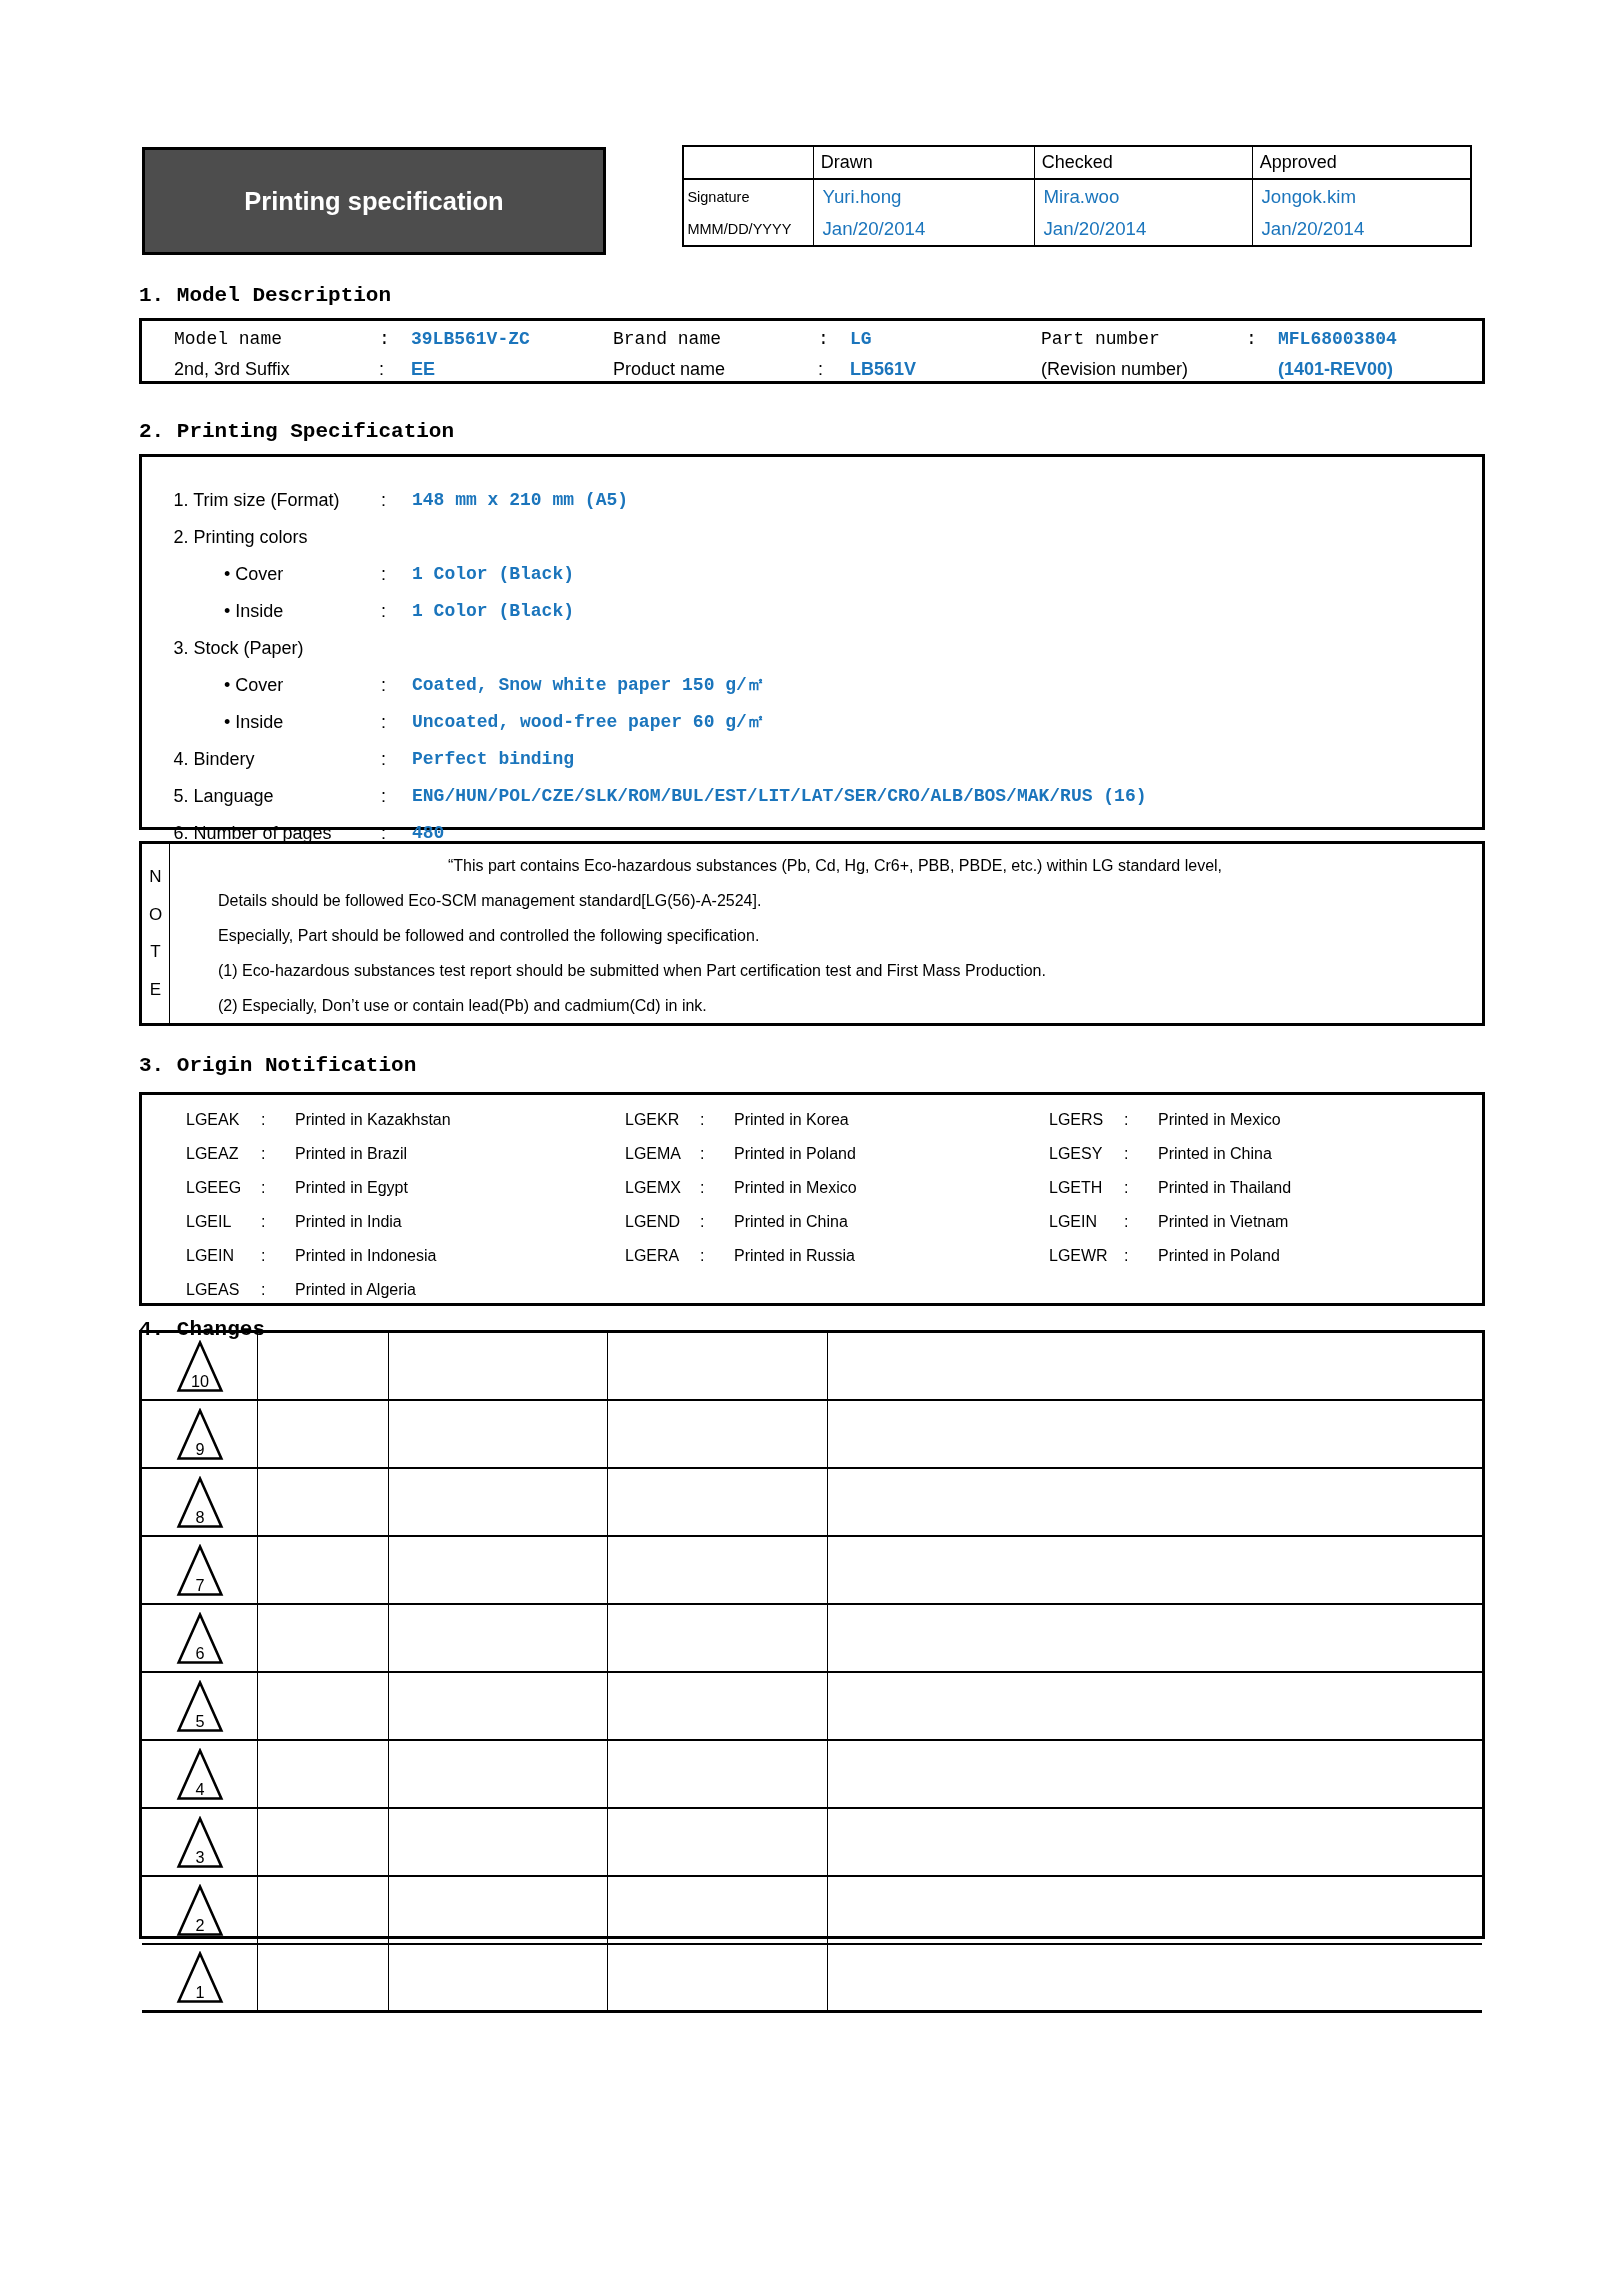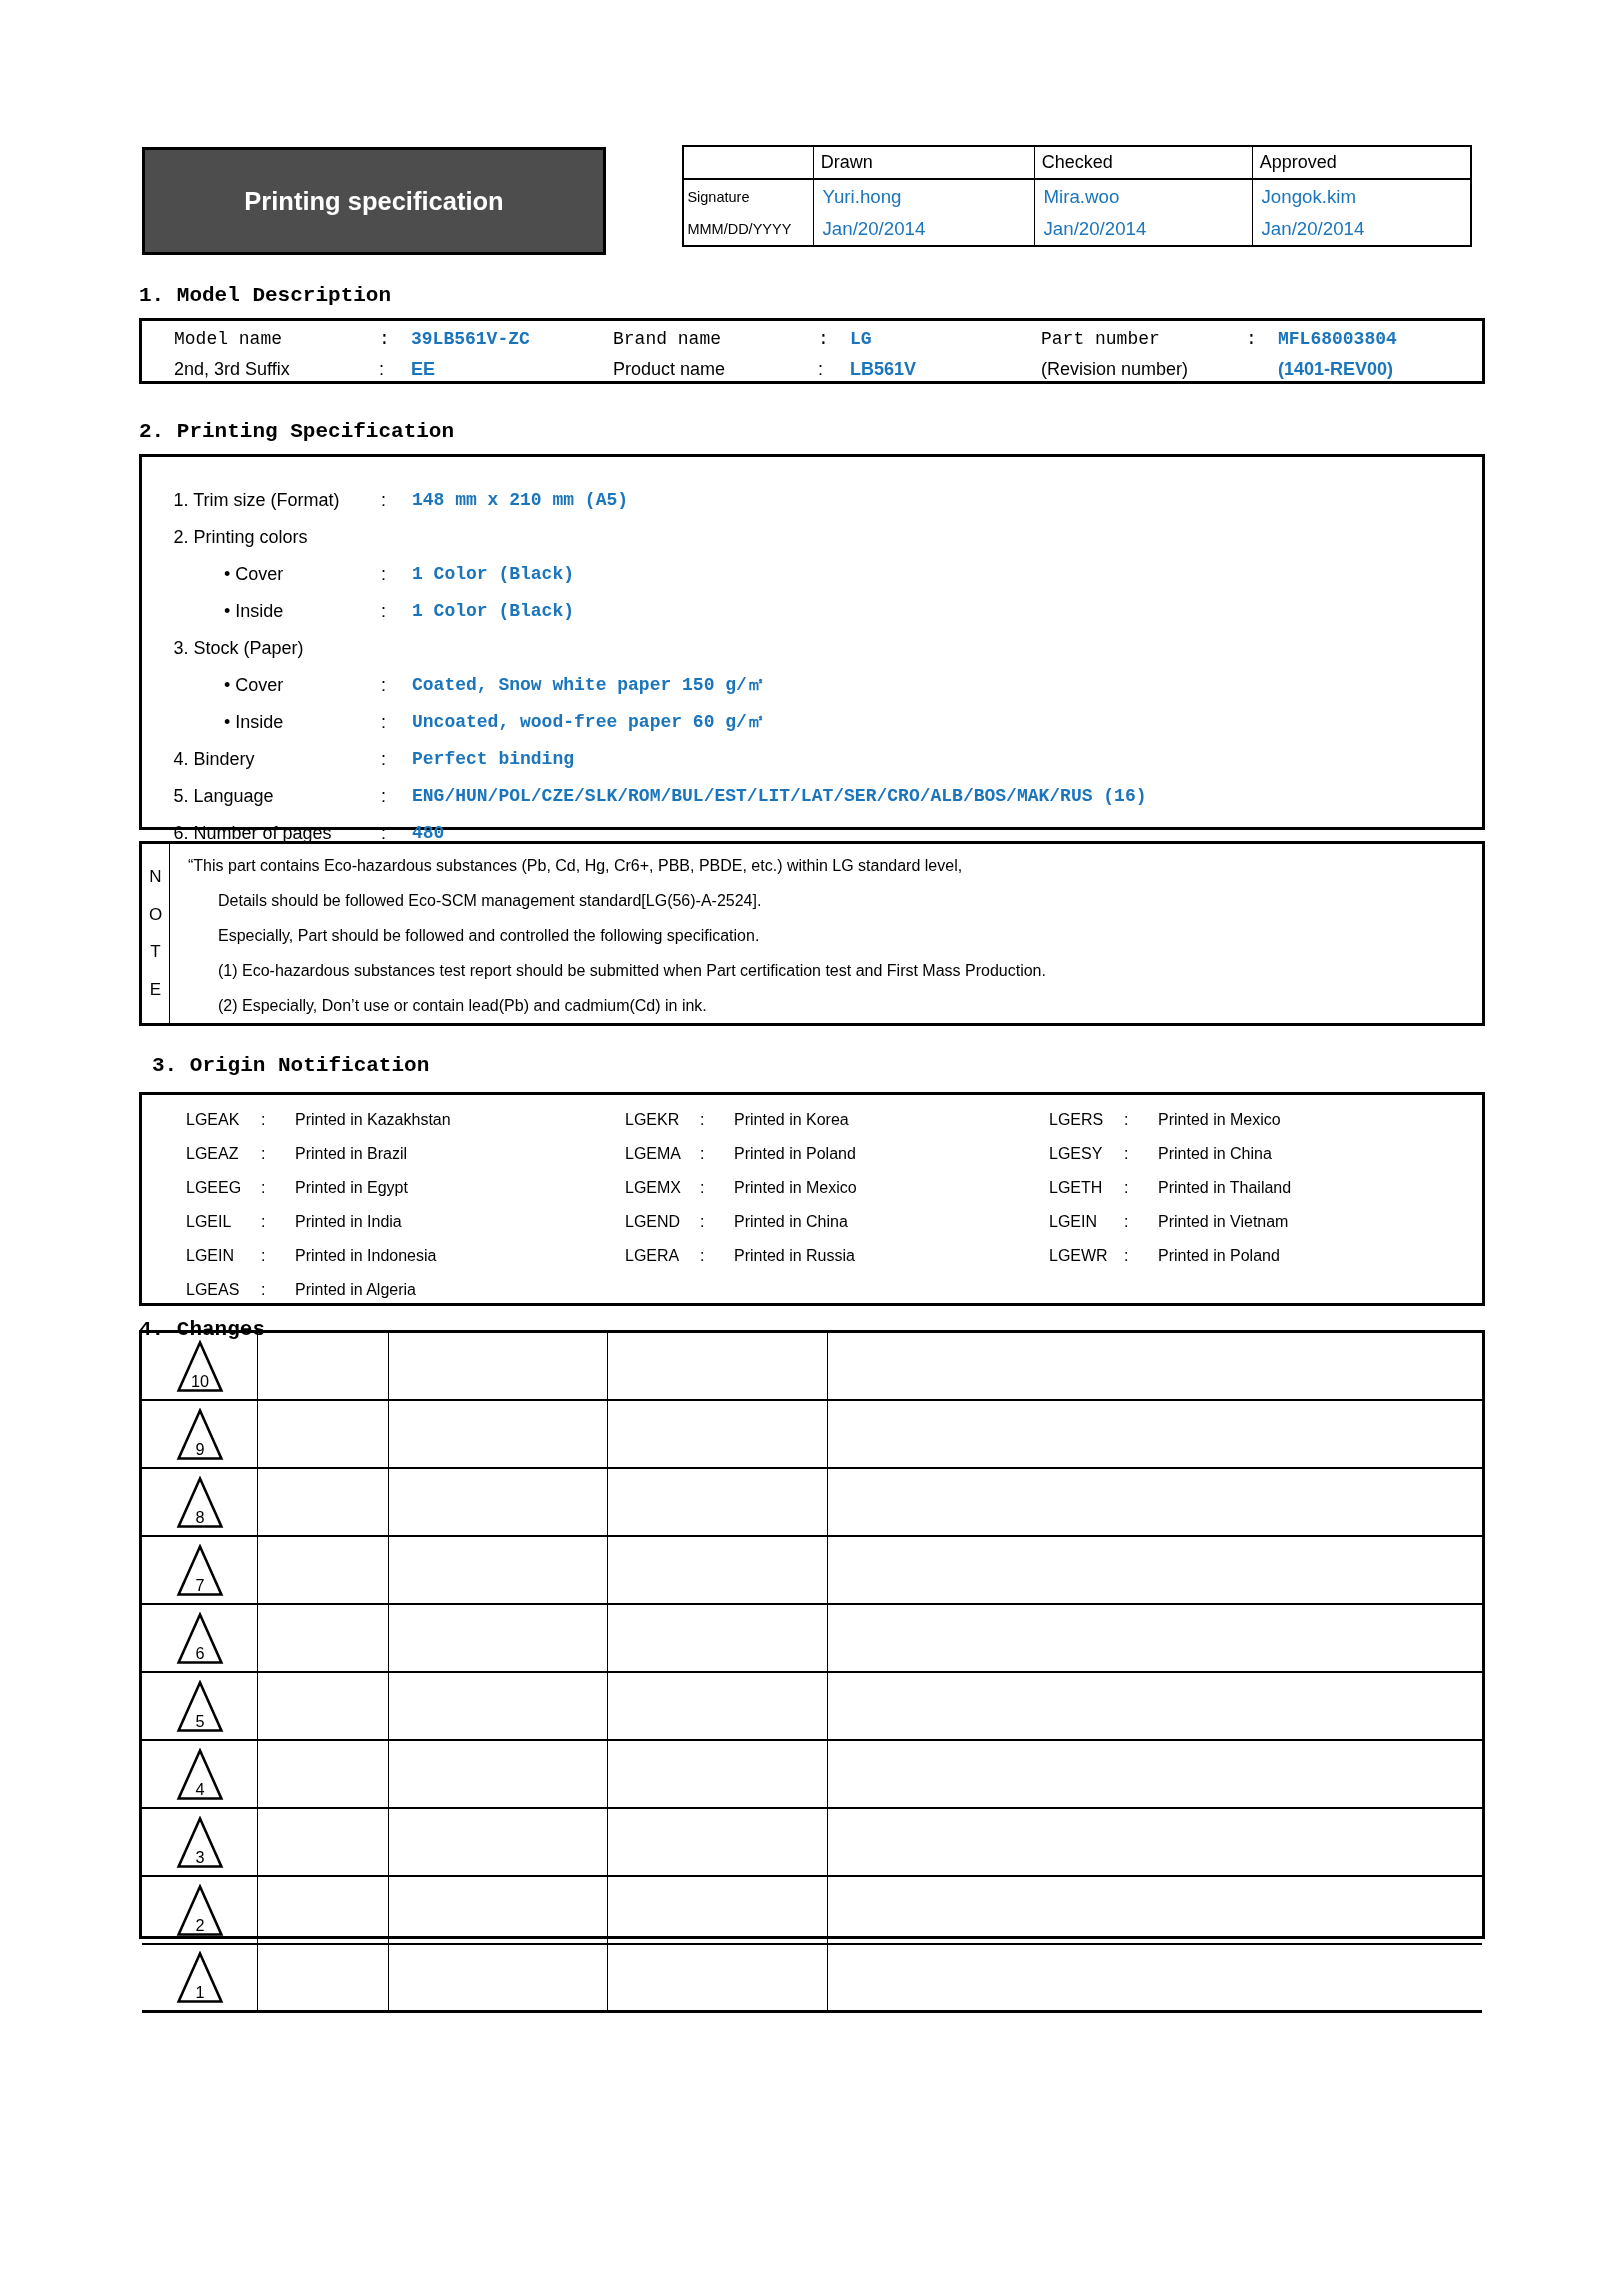--- a/index.html
+++ b/index.html
@@ -42,21 +42,21 @@
   .spec-line{position:relative;height:37px;}
   .sp-lab,.sp-col,.sp-val{position:absolute;top:0;line-height:37px;font-size:18px;white-space:nowrap;}
   .sp-lab{left:31.5px;} .sp-lab.indent{left:82px;}
   .sp-col{left:239px;} .sp-val{left:270px;color:#1b75bc;font-weight:bold;font-family:Liberation Mono, monospace;}
   
   .note-box{left:139px;top:841px;width:1346px;height:185px;display:flex;}
   .note-rail{width:27px;border-right:1.7px solid #000;display:flex;flex-direction:column;
     align-items:center;justify-content:space-evenly;padding:5.1px 0;font-size:17px;}
   .note-body{flex:1;padding-top:4.3px;}
   .note-line{height:35px;line-height:35px;font-size:16px;padding-left:48px;white-space:nowrap;}
-  .note-line.first{padding-left:18px;}
+  .note-line.first{padding-left:18px;text-align:center;}
   
   .origin-box{left:139px;top:1092px;width:1346px;height:214px;}
   .og-col{position:absolute;top:7.7px;margin-left:12px;}
   .og-col.c0{left:32px;} .og-col.c1{left:471px;} .og-col.c2{left:895px;}
   .og-row{height:34px;line-height:34px;font-size:16px;white-space:nowrap;}
   .og-code{display:inline-block;width:75px;}
   .og-colon{display:inline-block;width:34px;}
   
   .changes-box{left:139px;top:1330px;width:1346px;height:609px;border:3.4px solid #000;
     display:grid;grid-template-columns:116px 131px 219px 220px 1fr;
@@ -195,21 +195,21 @@
       </div>
     <div class="note-body" id="note-lines">
         <div class="note-line first">“This part contains Eco-hazardous substances (Pb, Cd, Hg, Cr6+, PBB, PBDE, etc.) within LG standard level,</div>
         <div class="note-line">Details should be followed Eco-SCM management standard[LG(56)-A-2524].</div>
         <div class="note-line">Especially, Part should be followed and controlled the following specification.</div>
         <div class="note-line">(1) Eco-hazardous substances test report should be submitted when Part certification test and First Mass Production.</div>
         <div class="note-line">(2) Especially, Don’t use or contain lead(Pb) and cadmium(Cd) in ink.</div>
       </div>
   </div>
 
-  <div class="abs sec-h" style="top:1054px;margin-left:13px;">3. Origin Notification</div>
+  <div class="abs sec-h" style="top:1054px;">3. Origin Notification</div>
   <div class="abs box origin-box" id="origin-box">
       <div class="og-col c0">
         <div class="og-row"><span class="og-code">LGEAK</span><span class="og-colon">:</span><span class="og-place">Printed in Kazakhstan</span></div>
         <div class="og-row"><span class="og-code">LGEAZ</span><span class="og-colon">:</span><span class="og-place">Printed in Brazil</span></div>
         <div class="og-row"><span class="og-code">LGEEG</span><span class="og-colon">:</span><span class="og-place">Printed in Egypt</span></div>
         <div class="og-row"><span class="og-code">LGEIL</span><span class="og-colon">:</span><span class="og-place">Printed in India</span></div>
         <div class="og-row"><span class="og-code">LGEIN</span><span class="og-colon">:</span><span class="og-place">Printed in Indonesia</span></div>
         <div class="og-row"><span class="og-code">LGEAS</span><span class="og-colon">:</span><span class="og-place">Printed in Algeria</span></div>
       </div>
       <div class="og-col c1">

